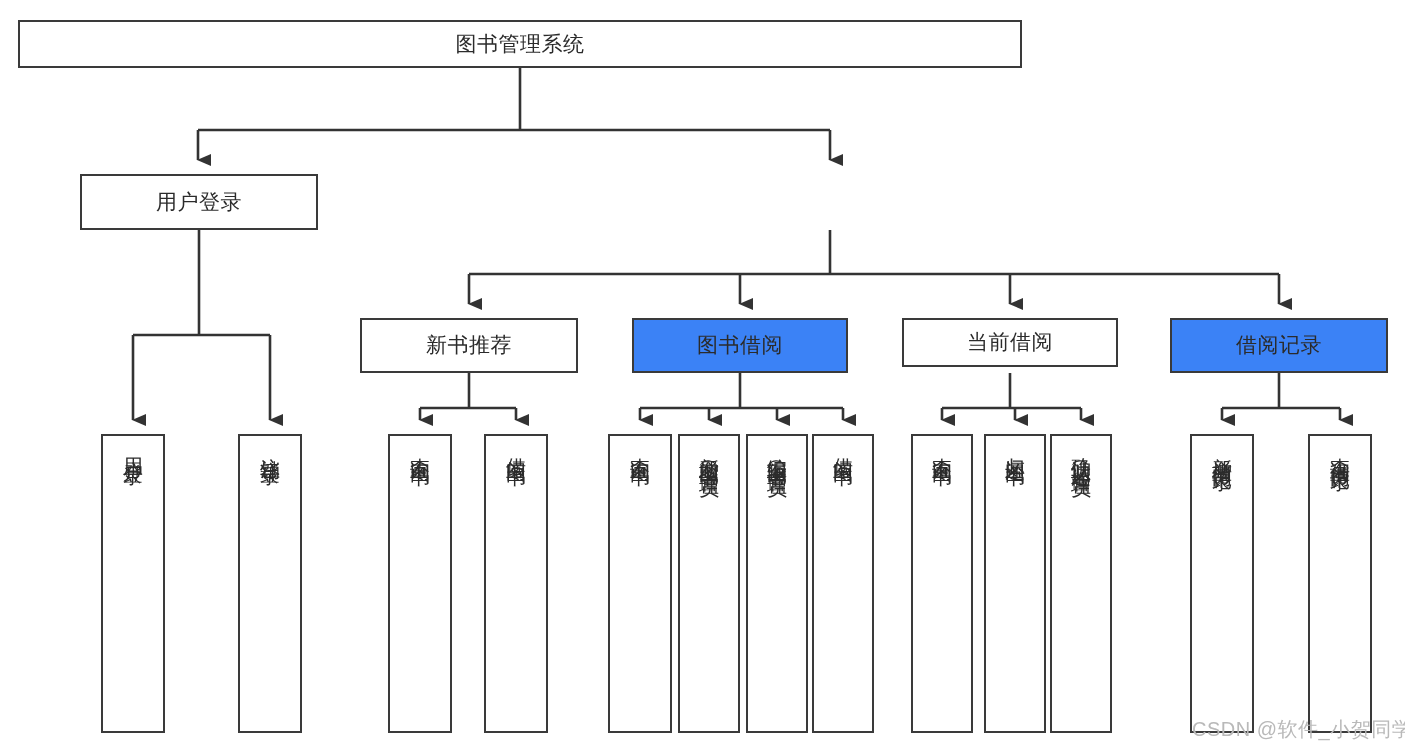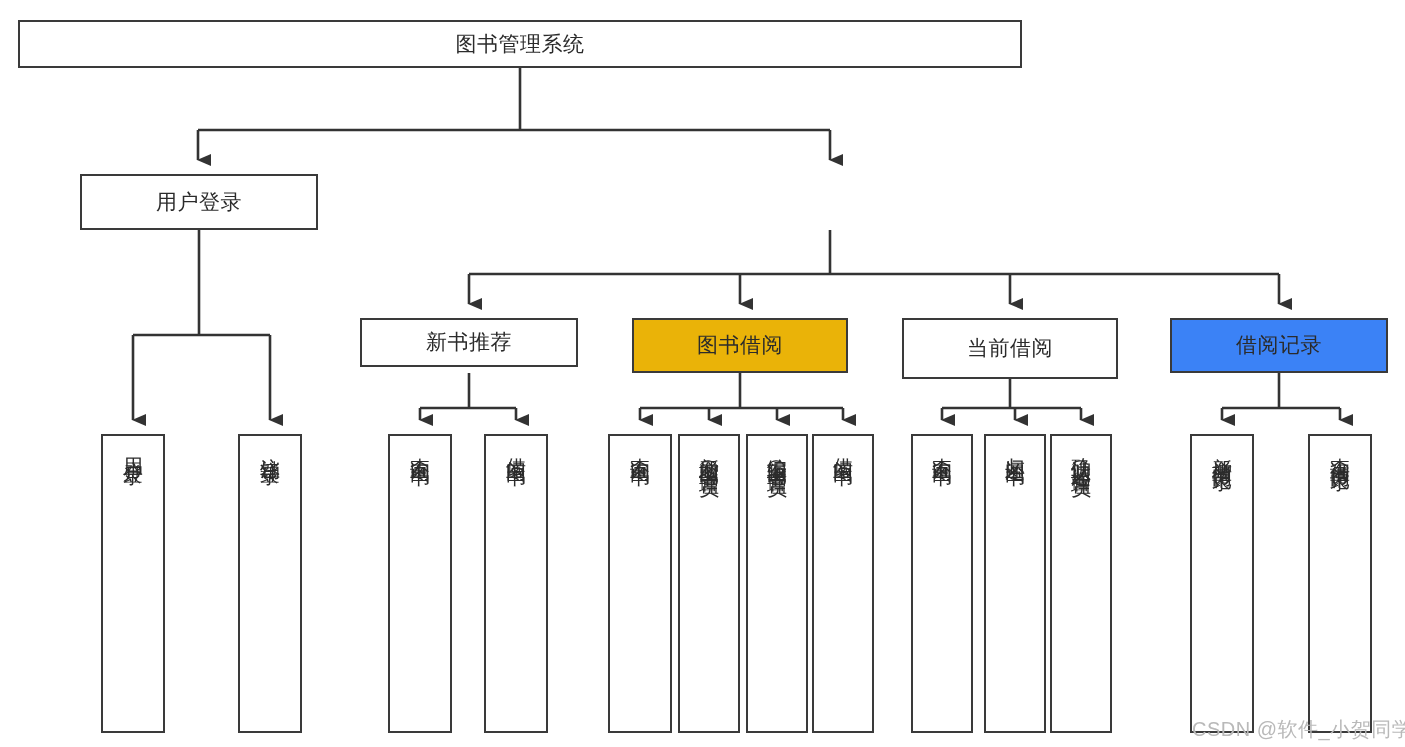--- a/index.html
+++ b/index.html
@@ -133,27 +133,27 @@
   </svg>
 
   <div class="node horizontal" id="node-root" style="left: 18px; top: 14px; width: 1004px; height: 48px; border-color: rgb(58, 58, 58); background: rgb(255, 255, 255); margin-top: 6px;">
     <span class="node-label">图书管理系统</span>
   </div>
 
   <div class="node horizontal" id="node-l2-0" style="left: 80px; top: 174px; width: 238px; height: 56px; border-color: rgb(58, 58, 58); background: rgb(255, 255, 255);">
     <span class="node-label">用户登录</span>
   </div>
 
-  <div class="node horizontal" id="node-l3-0" style="left: 360px; top: 318px; width: 218px; height: 49px; border-color: rgb(58, 58, 58); background: rgb(255, 255, 255);">
+  <div class="node horizontal" id="node-l3-0" style="left: 360px; top: 318px; width: 218px; height: 55px; border-color: rgb(58, 58, 58); background: rgb(255, 255, 255);">
     <span class="node-label">新书推荐</span>
   </div>
-  <div class="node horizontal" id="node-l3-1" style="left: 632px; top: 318px; width: 216px; height: 55px; border-color: rgb(58, 58, 58); background: #eab308;">
+  <div class="node horizontal" id="node-l3-1" style="left: 632px; top: 318px; width: 216px; height: 55px; border-color: rgb(58, 58, 58); background: #3b82f6;">
     <span class="node-label">图书借阅</span>
   </div>
-  <div class="node horizontal" id="node-l3-2" style="left: 902px; top: 318px; width: 216px; height: 61px; border-color: rgb(58, 58, 58); background: rgb(255, 255, 255);">
+  <div class="node horizontal" id="node-l3-2" style="left: 902px; top: 318px; width: 216px; height: 49px; border-color: rgb(58, 58, 58); background: rgb(255, 255, 255);">
     <span class="node-label">当前借阅</span>
   </div>
   <div class="node horizontal" id="node-l3-3" style="left: 1170px; top: 318px; width: 218px; height: 55px; border-color: rgb(58, 58, 58); background: #3b82f6;">
     <span class="node-label">借阅记录</span>
   </div>
 
   <div class="node vertical" id="node-leaf-0" style="left: 101px; top: 434px; width: 64px; height: 299px; border-color: rgb(58, 58, 58); background: rgb(255, 255, 255);">
     <span class="node-label">用户登录</span>
   </div>
   <div class="node vertical" id="node-leaf-1" style="left: 238px; top: 434px; width: 64px; height: 299px; border-color: rgb(58, 58, 58); background: rgb(255, 255, 255);">

